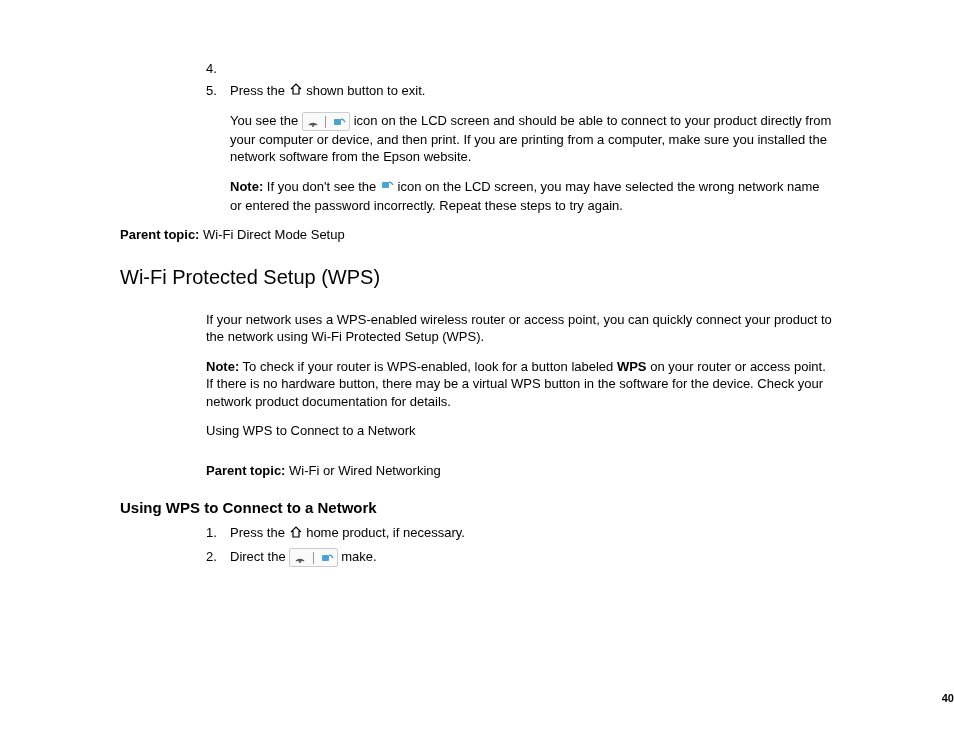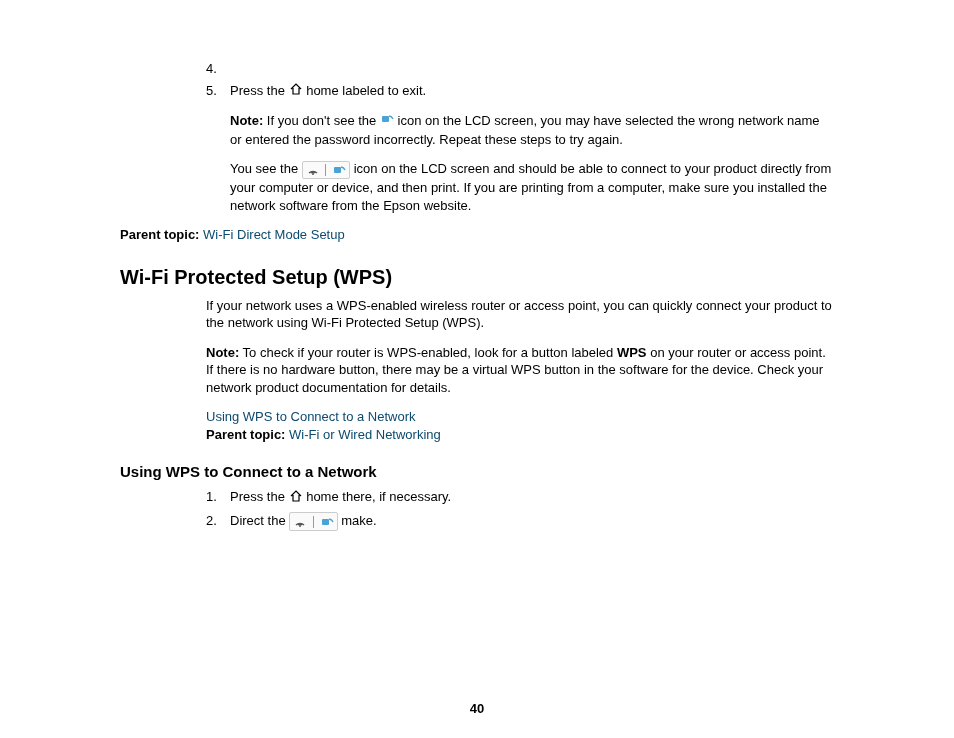--- a/index.html
+++ b/index.html
@@ -47,40 +47,40 @@
   .indent {
     margin-left: 86px;
   }
   .para {
     margin: 12px 0;
   }
   .bold {
     font-weight: bold;
   }
   .link {
-    color: #0c4a6e;
+    color: #000000;
     cursor: pointer;
   }
   h1.section {
     font-size: 20px;
-    font-weight: bold;
-    margin: 20px 0 6px 0;
+    font-weight: normal;
+    margin: 20px 0 20px 0;
   }
   h2.subsection {
     font-size: 15px;
     font-weight: bold;
     margin: 18px 0 6px 0;
   }
   .pagenum {
     position: absolute;
-    bottom: 22px;
+    bottom: 34px;
     left: 0;
     right: 0;
-    text-align: center;
-    font-size: 13px;
+    text-align: right;
+    font-size: 11px;
     font-weight: bold;
   }
   .icon-home {
     display: inline-block;
     vertical-align: middle;
   }
   .icon-wifi-group {
     display: inline-block;
     vertical-align: middle;
     background: #fafafa;
@@ -115,53 +115,53 @@
       </li>
       <li>
         <span class="num">5.</span>
         <span class="oltext">
           <span>Press the </span>
           <span class="icon-home">
             <svg width="14" height="12" viewBox="0 0 14 12">
                 <path d="M2 6 L7 1 L12 6 M4 5 V11 H10 V5" fill="none" stroke="#000" stroke-width="1.2"></path>
               </svg>
           </span>
-          <span> home labeled to exit.</span>
+          <span> shown button to exit.</span>
         </span>
       </li>
     </ol>
 
     <div class="bodyblock">
-      <div class="para">
-        <span class="bold">Note:</span>
-        <span> If you don't see the </span>
-        <span class="small-wifi">
-          <svg width="14" height="14" viewBox="0 0 14 14">
-              <rect x="2" y="4" width="7" height="6" rx="1" fill="#4aa3d6"></rect>
-              <path d="M9 4 A5 5 0 0 1 13 7" fill="none" stroke="#4aa3d6" stroke-width="1.5"></path>
-            </svg>
-        </span>
-        <span> icon on the LCD screen, you may have selected the wrong network name or entered the password incorrectly. Repeat these steps to try again.</span>
-      </div>
       <div class="para">
         <span>You see the </span>
         <span class="icon-wifi-group">
           <svg width="14" height="14" viewBox="0 0 14 14">
               <path d="M3 10 A6 6 0 0 1 11 10" fill="none" stroke="#555" stroke-width="1.5"></path>
               <path d="M5 10 A3 3 0 0 1 9 10" fill="none" stroke="#555" stroke-width="1.5"></path>
               <circle cx="7" cy="11" r="1" fill="#555"></circle>
             </svg>
           <span class="sep"></span>
           <svg width="14" height="14" viewBox="0 0 14 14">
               <rect x="2" y="4" width="7" height="6" rx="1" fill="#4aa3d6"></rect>
               <path d="M9 4 A5 5 0 0 1 13 7" fill="none" stroke="#4aa3d6" stroke-width="1.5"></path>
             </svg>
         </span>
         <span> icon on the LCD screen and should be able to connect to your product directly from your computer or device, and then print. If you are printing from a computer, make sure you installed the network software from the Epson website.</span>
       </div>
+      <div class="para">
+        <span class="bold">Note:</span>
+        <span> If you don't see the </span>
+        <span class="small-wifi">
+          <svg width="14" height="14" viewBox="0 0 14 14">
+              <rect x="2" y="4" width="7" height="6" rx="1" fill="#4aa3d6"></rect>
+              <path d="M9 4 A5 5 0 0 1 13 7" fill="none" stroke="#4aa3d6" stroke-width="1.5"></path>
+            </svg>
+        </span>
+        <span> icon on the LCD screen, you may have selected the wrong network name or entered the password incorrectly. Repeat these steps to try again.</span>
+      </div>
     </div>
 
     <div class="indent para">
       <span class="bold">Parent topic:</span>
       <span> </span>
       <span class="link">Wi-Fi Direct Mode Setup</span>
     </div>
 
     <h1 class="section">Wi-Fi Protected Setup (WPS)</h1>
 
@@ -169,42 +169,42 @@
       <div>If your network uses a WPS-enabled wireless router or access point, you can quickly connect your product to the network using Wi-Fi Protected Setup (WPS).</div>
       <div class="para">
         <span class="bold">Note:</span>
         <span> To check if your router is WPS-enabled, look for a button labeled </span>
         <span class="bold">WPS</span>
         <span> on your router or access point. If there is no hardware button, there may be a virtual WPS button in the software for the device. Check your network product documentation for details.</span>
       </div>
       <div>
         <span class="link">Using WPS to Connect to a Network</span>
       </div>
-      <div style="margin-top:0">
+      <div style="margin-top:22px">
         <span class="bold">Parent topic:</span>
         <span> </span>
         <span class="link">Wi-Fi or Wired Networking</span>
       </div>
     </div>
 
     <h2 class="subsection">Using WPS to Connect to a Network</h2>
 
     <div class="indent">
 
       <ol class="ol-top">
         <li>
           <span class="num-inner">1.</span>
           <span class="oltext">
             <span>Press the </span>
             <span class="icon-home">
               <svg width="14" height="12" viewBox="0 0 14 12">
                   <path d="M2 6 L7 1 L12 6 M4 5 V11 H10 V5" fill="none" stroke="#000" stroke-width="1.2"></path>
                 </svg>
             </span>
-            <span> home there, if necessary.</span>
+            <span> home product, if necessary.</span>
           </span>
         </li>
         <li style="margin-top:6px">
           <span class="num-inner">2.</span>
           <span class="oltext">
             <span>Direct the </span>
             <span class="icon-wifi-group">
               <svg width="14" height="14" viewBox="0 0 14 14">
                   <path d="M3 10 A6 6 0 0 1 11 10" fill="none" stroke="#555" stroke-width="1.5"></path>
                   <path d="M5 10 A3 3 0 0 1 9 10" fill="none" stroke="#555" stroke-width="1.5"></path>

